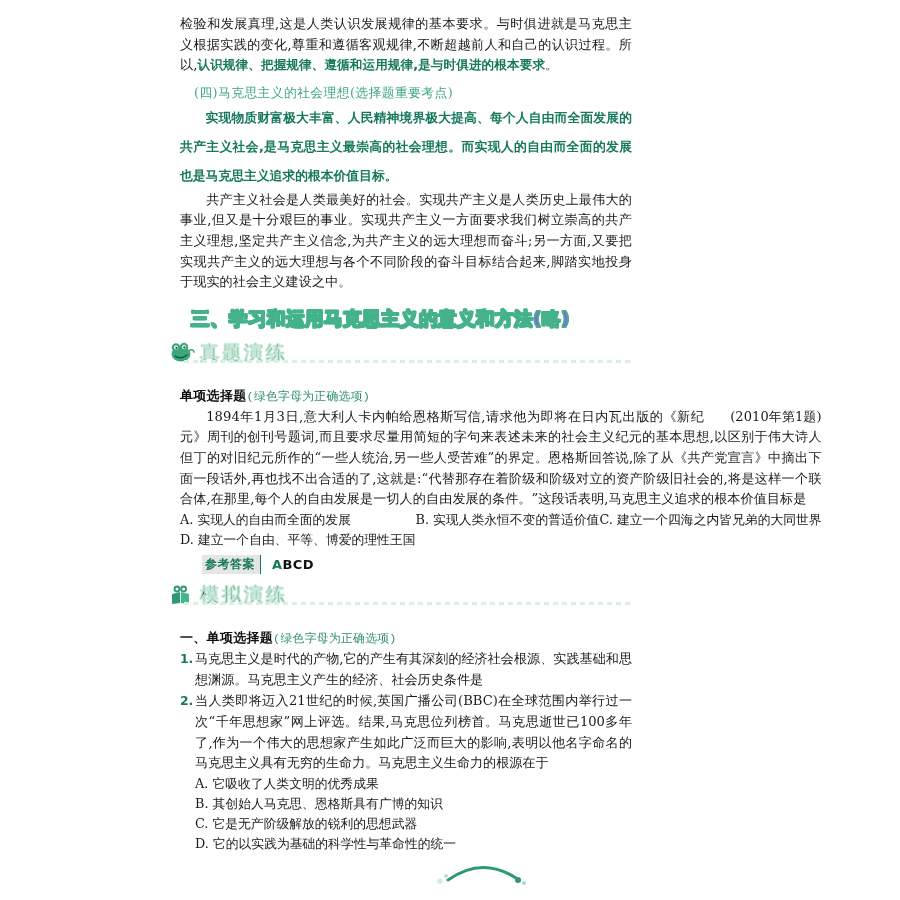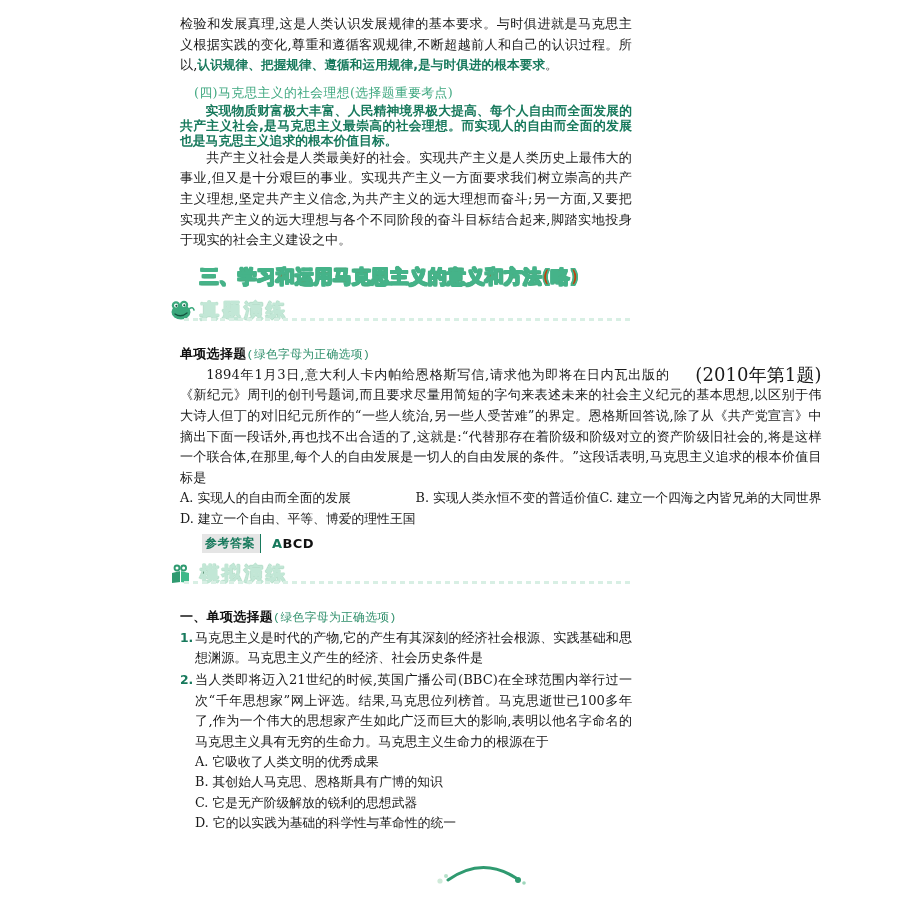--- a/index.html
+++ b/index.html
@@ -44,55 +44,55 @@
     font-size: 12.8px;
     color: #3fa880;
     letter-spacing: 0.4px;
     font-family: "DejaVu Serif", "Liberation Serif", serif;
   }
   .green-block {
     color: #17795c;
     font-weight: bold;
     font-family: "DejaVu Sans", "Liberation Sans", sans-serif;
     font-size: 12.8px;
-    line-height: 15px;
+    line-height: 29px;
     text-align: justify;
     text-justify: inter-ideograph;
     text-indent: 2em;
     margin: 0;
   }
   
   .section-head {
-    margin: 13px 0 6px 12px;
+    margin: 13px 0 6px 3px;
     padding-left: 8px;
     font-size: 18.5px;
     line-height: 26px;
     font-family: "DejaVu Sans", "Liberation Sans", sans-serif;
     font-weight: bold;
-    color: #c2410c;
+    color: #8b5cf6;
     -webkit-text-stroke: 1.1px #45b389;
     text-shadow:
       -1px 0 #45b389, 1px 0 #45b389, 0 -1px #45b389, 0 1px #45b389,
       -1px -1px #45b389, 1px -1px #45b389, -1px 1px #45b389, 1px 1px #45b389;
     letter-spacing: 0.5px;
   }
   
   .banner {
     position: relative;
     height: 26px;
     margin: 8px 0 2px -10px;
     display: flex;
     align-items: center;
     overflow: hidden;
   }
   .banner .mascot { flex: 0 0 auto; line-height: 0; }
   .banner .ghost-text {
     margin-left: 4px;
     font-family: "DejaVu Sans", "Liberation Sans", sans-serif;
-    font-weight: bold;
+    font-weight: normal;
     font-size: 19px;
     letter-spacing: 3px;
     color: #14532d;
     -webkit-text-stroke: 1px #bfe6d4;
     text-shadow:
       -1px 0 #cdead9, 1px 0 #cdead9, 0 -1px #cdead9, 0 1px #cdead9;
     opacity: .95;
   }
   .banner-rule {
     position: absolute;
@@ -131,21 +131,21 @@
   }
   .q-body { flex: 1 1 auto; }
   .q-stem {
     font-size: 13.1px;
     line-height: 20.6px;
     text-align: justify;
     text-justify: inter-ideograph;
   }
   .year {
     float: right;
-    font-size: 18px;
+    font-size: 13px;
     white-space: nowrap;
   }
   
   .opts {
     display: grid;
     grid-template-columns: 1fr 1fr 1fr;
     font-size: 12.8px;
     line-height: 20.2px;
   }
   .opts.stack { grid-template-columns: 1fr; }

